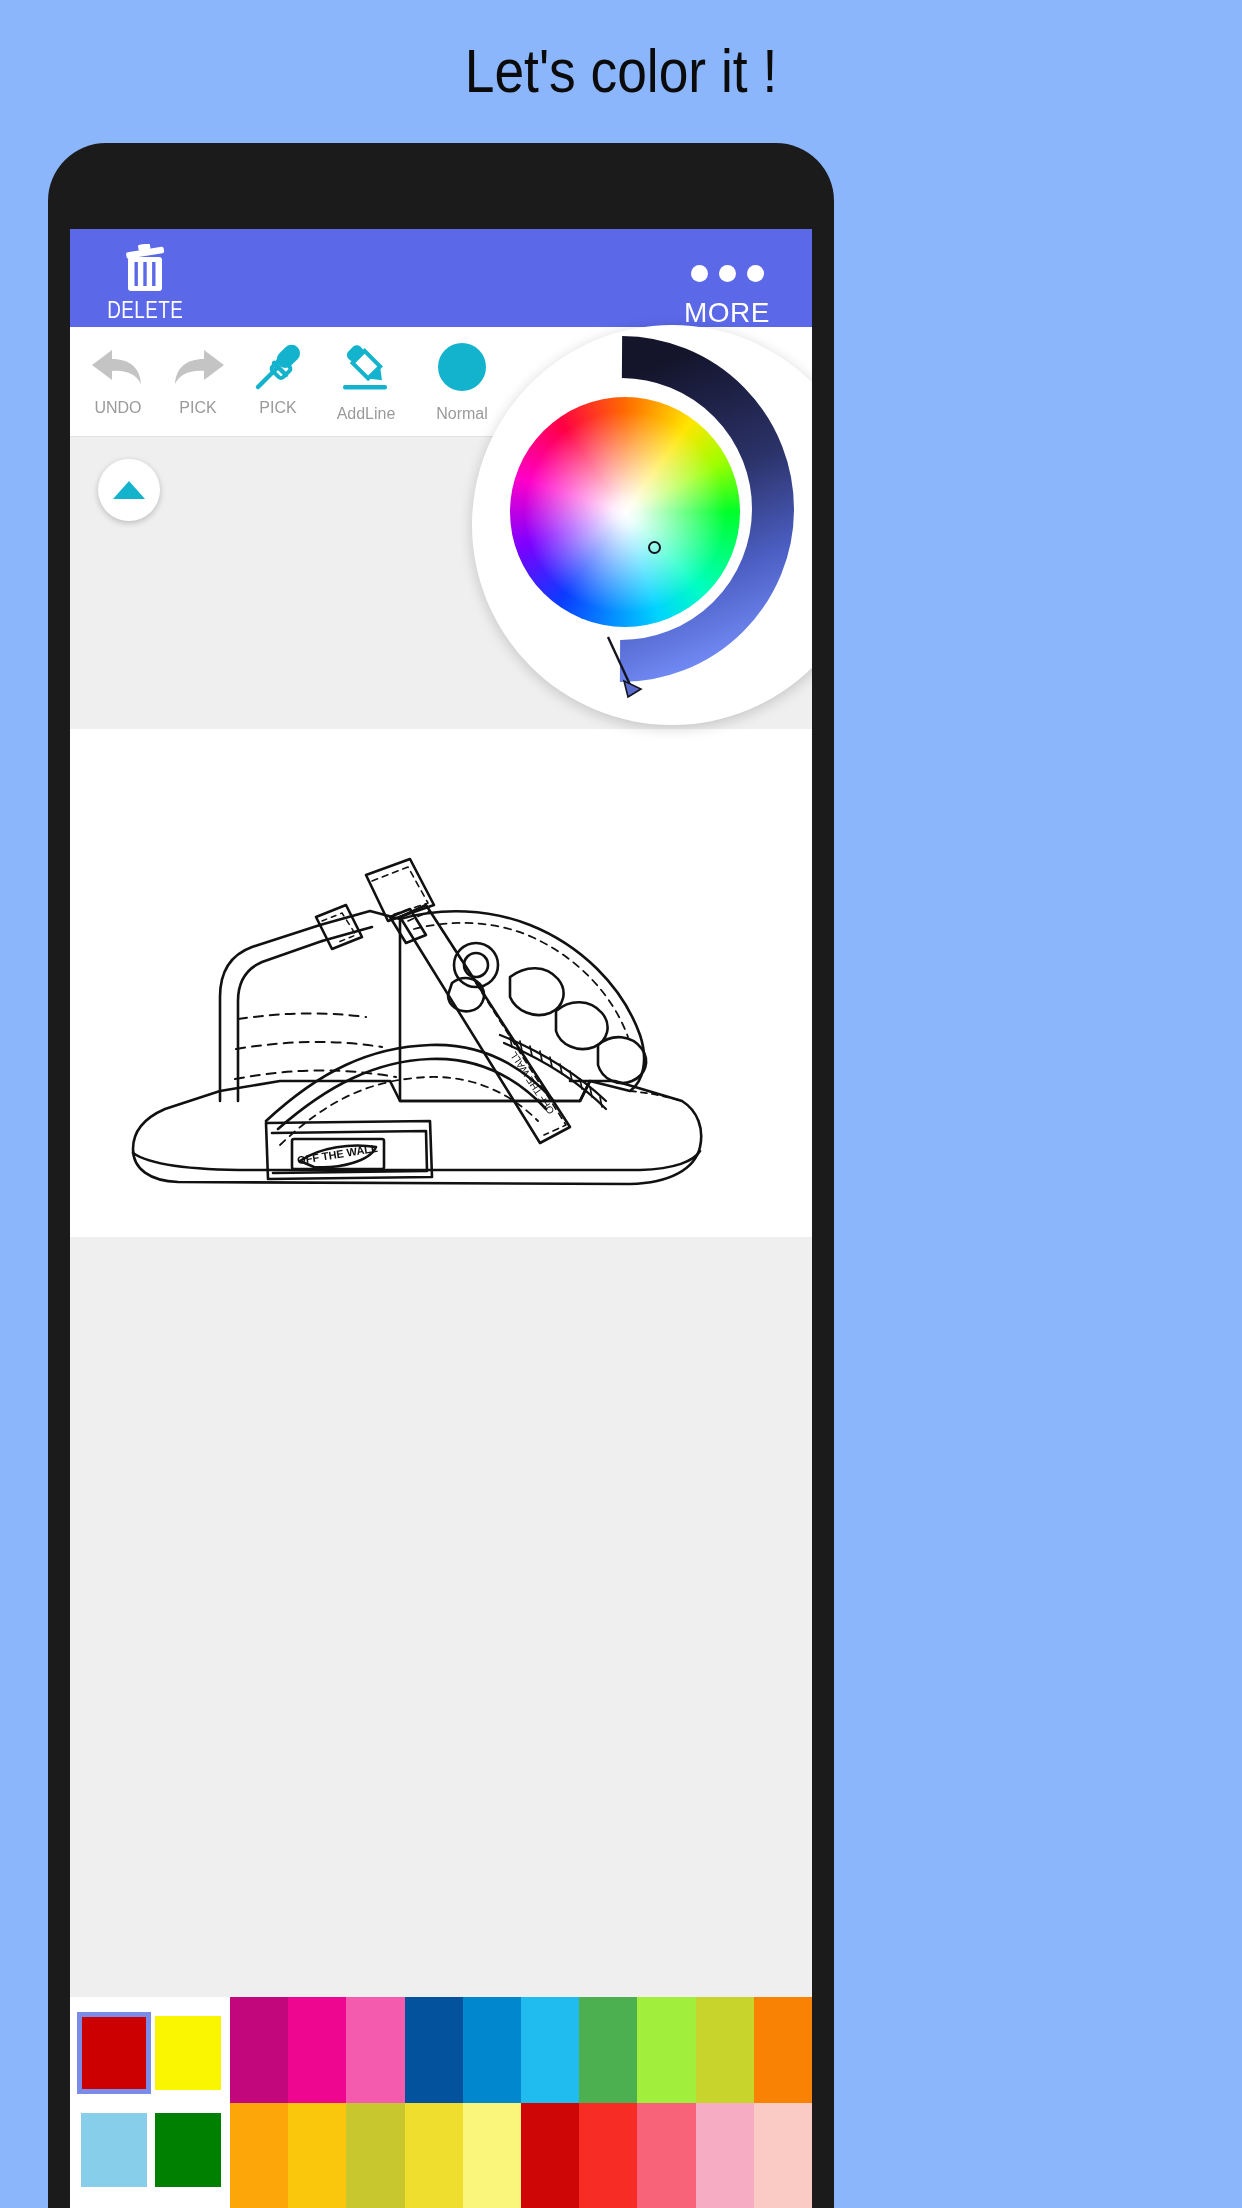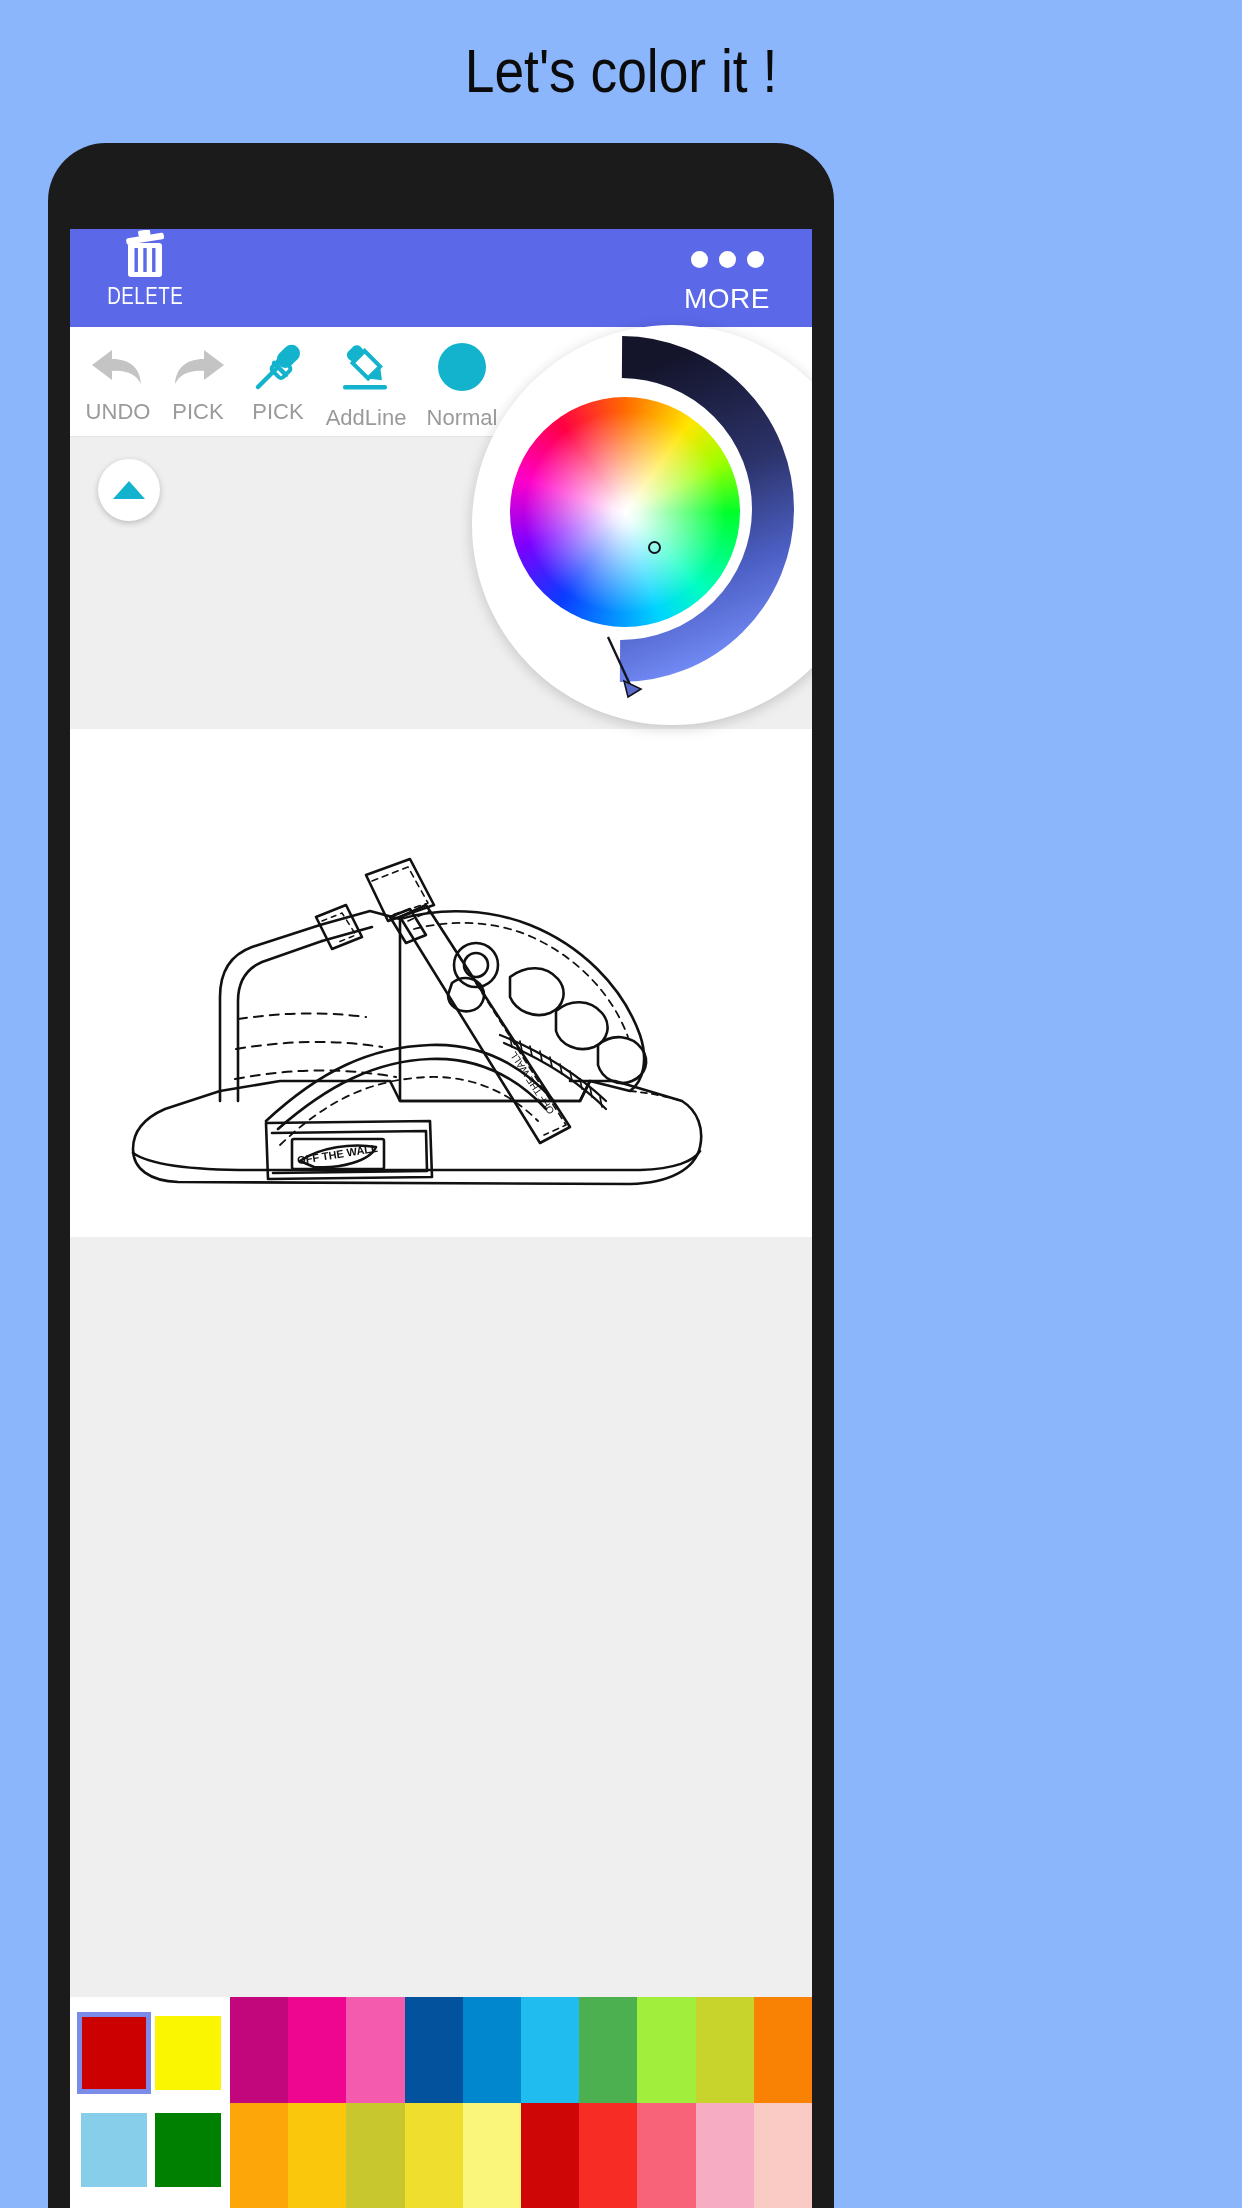--- a/index.html
+++ b/index.html
@@ -56,21 +56,23 @@
     display: flex;
     align-items: flex-start;
   }
   .abtn {
     width: 150px;
     height: 98px;
     display: flex;
     flex-direction: column;
     align-items: center;
     justify-content: flex-start;
+    padding-top: 8px;
     cursor: pointer;
+    margin-top: 6px;
   }
   .abtn .glyph { height: 52px; display:flex; align-items:center; justify-content:center; }
   .abtn .lbl {
     color: #ffffff;
     font-size: 23px;
     letter-spacing: 0.5px;
     transform: scaleX(0.82);
     margin-top: 2px;
     white-space: nowrap;
   }
@@ -96,21 +98,21 @@
     height: 110px;
     display: flex;
     flex-direction: column;
     align-items: center;
     padding-top: 10px;
     cursor: pointer;
   }
   .tbtn.wide { width: 96px; gap: 6px; }
   .tbtn .tglyph { height: 60px; display:flex; align-items:center; justify-content:center; }
   .tbtn .tlbl {
-    font-size: 22px;
+    font-size: 16px;
     color: #9a9a9a;
     margin-top: 2px;
     white-space: nowrap;
   }
   .swatch-circle { width: 48px; height: 48px; border-radius: 50%; background: #14b3cd; }
 
   
   #stage {
     position: relative;
     height: 1560px;

